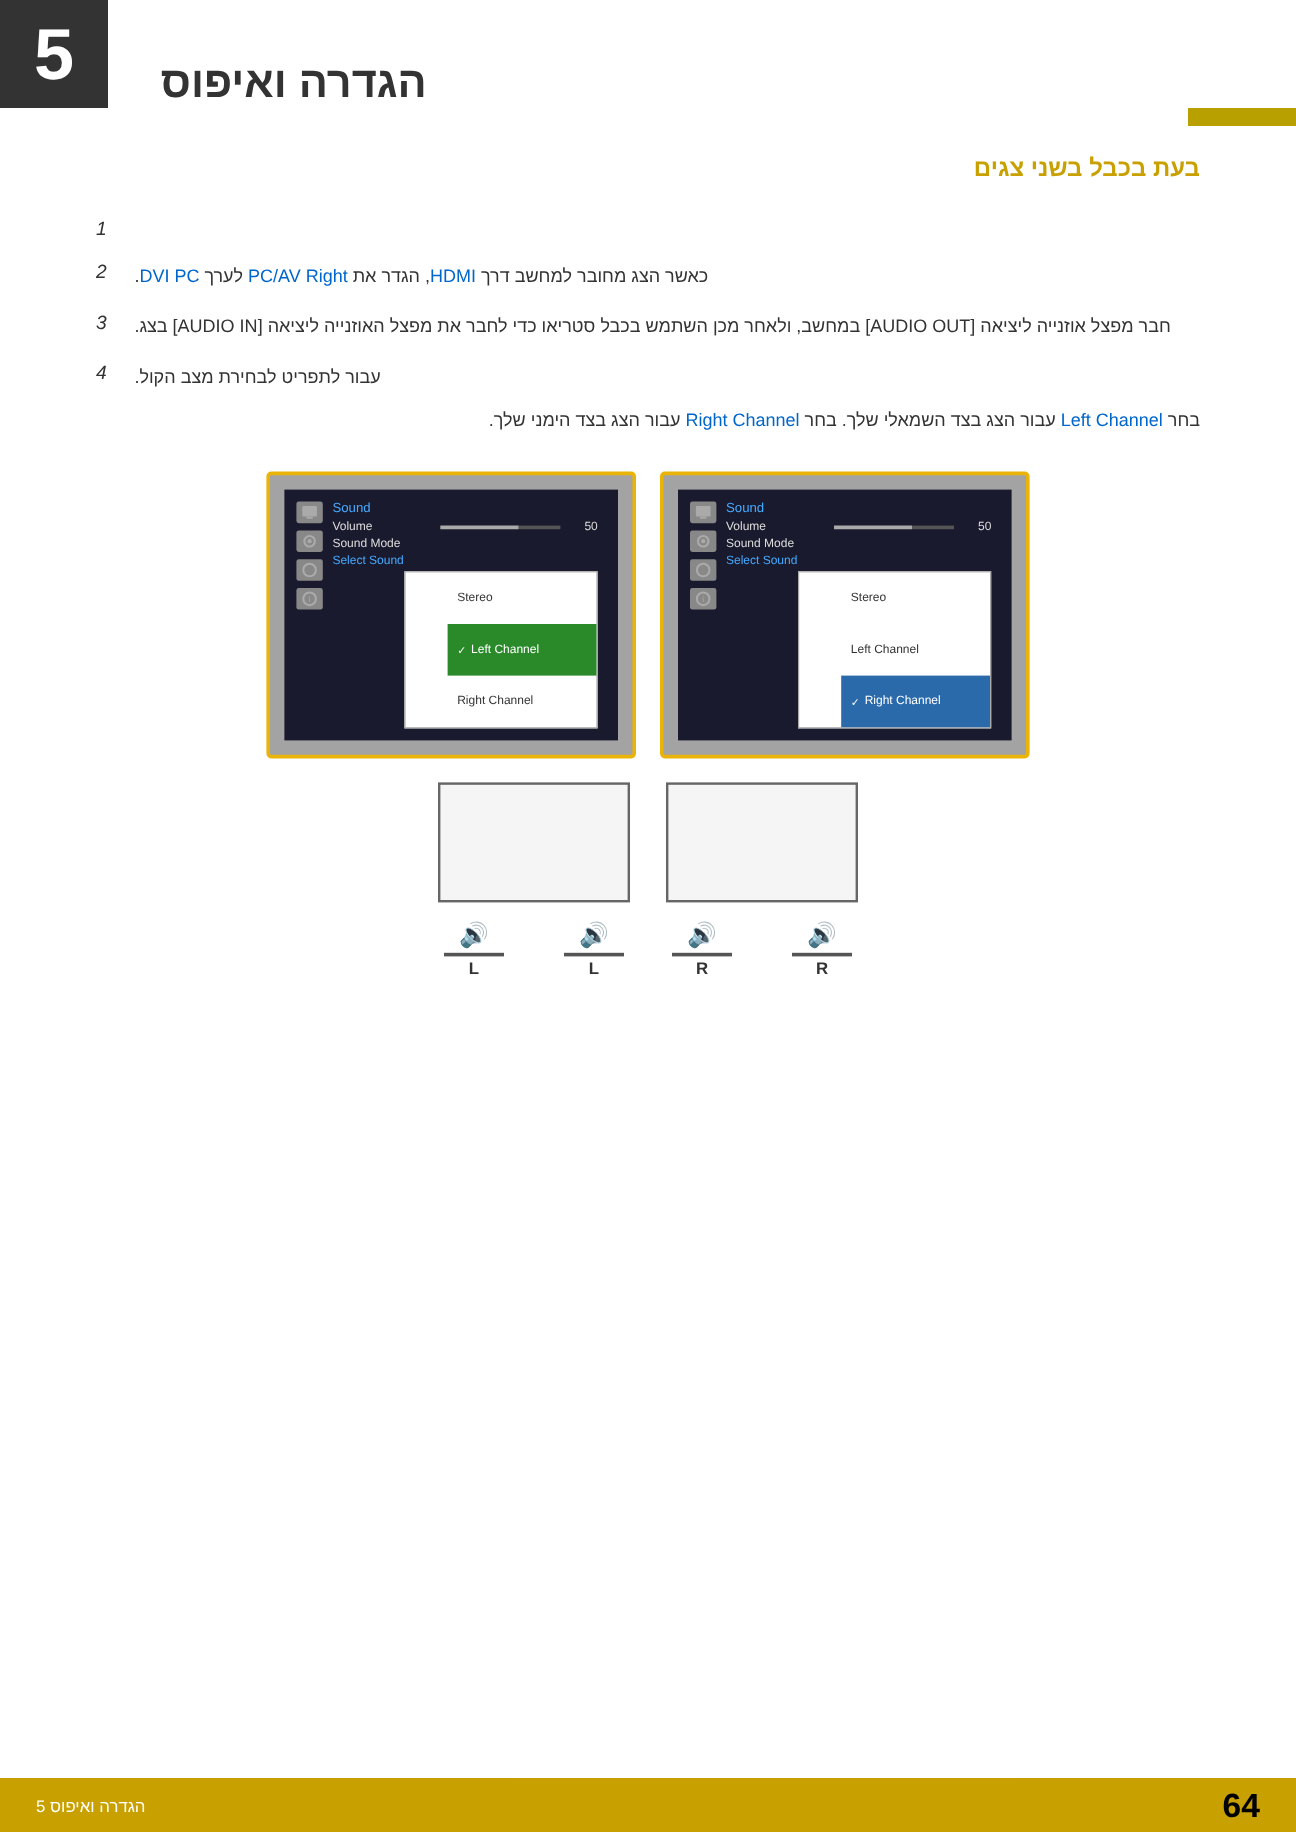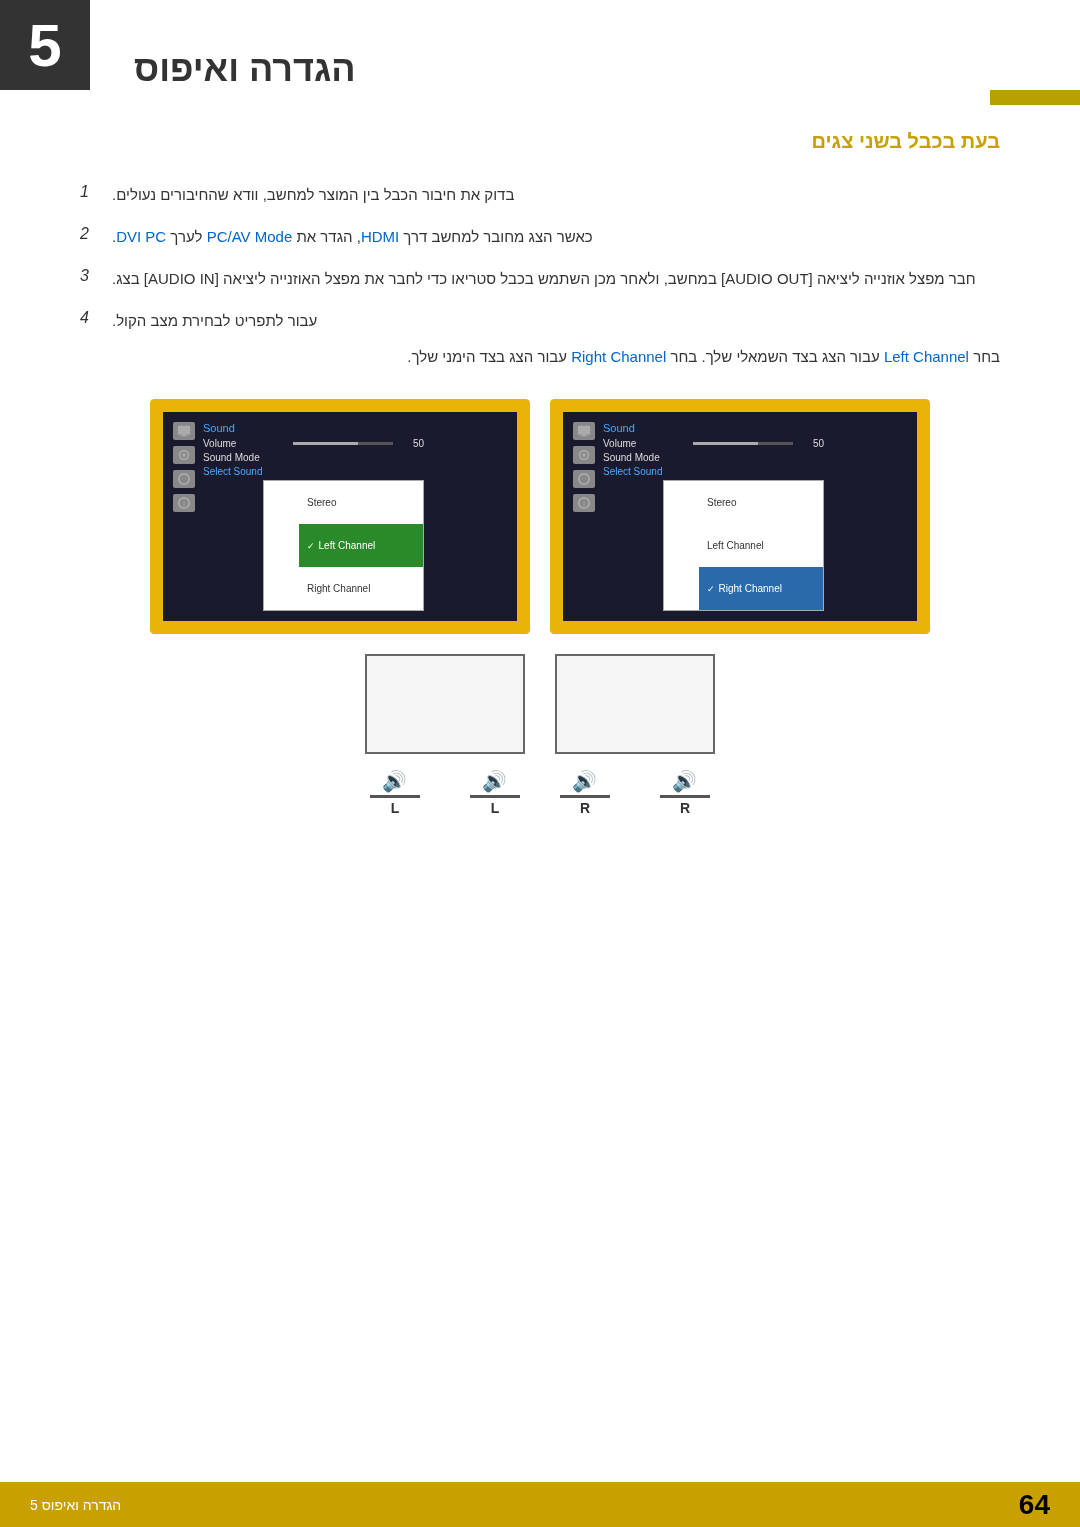--- a/index.html
+++ b/index.html
@@ -107,23 +107,23 @@
     
     .screenshots-row {
       display: flex;
       justify-content: center;
       gap: 20px;
       margin-top: 30px;
       direction: ltr;
     }
 
     .monitor-mockup {
-      width: 380px;
-      background: #eab308;
-      border: 1px solid #eab308;
+      width: 308px;
+      background: #a3a3a3;
+      border: 3px solid #eab308;
       border-radius: 4px;
       padding: 12px;
       position: relative;
     }
 
     .monitor-screen {
       background: #1a1a2e;
       padding: 10px;
       position: relative;
     }
@@ -314,27 +314,26 @@
   <div class="corner-accent"></div>
 </div>
 
 <div class="content">
 
   <div class="section-title">בעת בכבל בשני צגים</div>
 
   <div class="instructions">
 
     <div class="instruction-item">
-      <span class="instruction-text">בדוק את חיבור הכבל בין המוצר למחשב, וודא שהחיבורים נעולים.</span>
       <span class="instruction-number">1</span>
     </div>
 
     <div class="instruction-item">
       <span class="instruction-text">
-        כאשר הצג מחובר למחשב דרך <span class="highlight-blue">HDMI</span>, הגדר את <span class="highlight-blue">PC/AV Mode</span> לערך <span class="highlight-blue">DVI PC</span>.
+        כאשר הצג מחובר למחשב דרך <span class="highlight-blue">HDMI</span>, הגדר את <span class="highlight-blue">PC/AV Right</span> לערך <span class="highlight-blue">DVI PC</span>.
       </span>
       <span class="instruction-number">2</span>
     </div>
 
     <div class="instruction-item">
       <span class="instruction-text">חבר מפצל אוזנייה ליציאה [AUDIO OUT] במחשב, ולאחר מכן השתמש בכבל סטריאו כדי לחבר את מפצל האוזנייה ליציאה [AUDIO IN] בצג.</span>
       <span class="instruction-number">3</span>
     </div>
 
     <div class="instruction-item" style="flex-direction: column; align-items: flex-end;">

